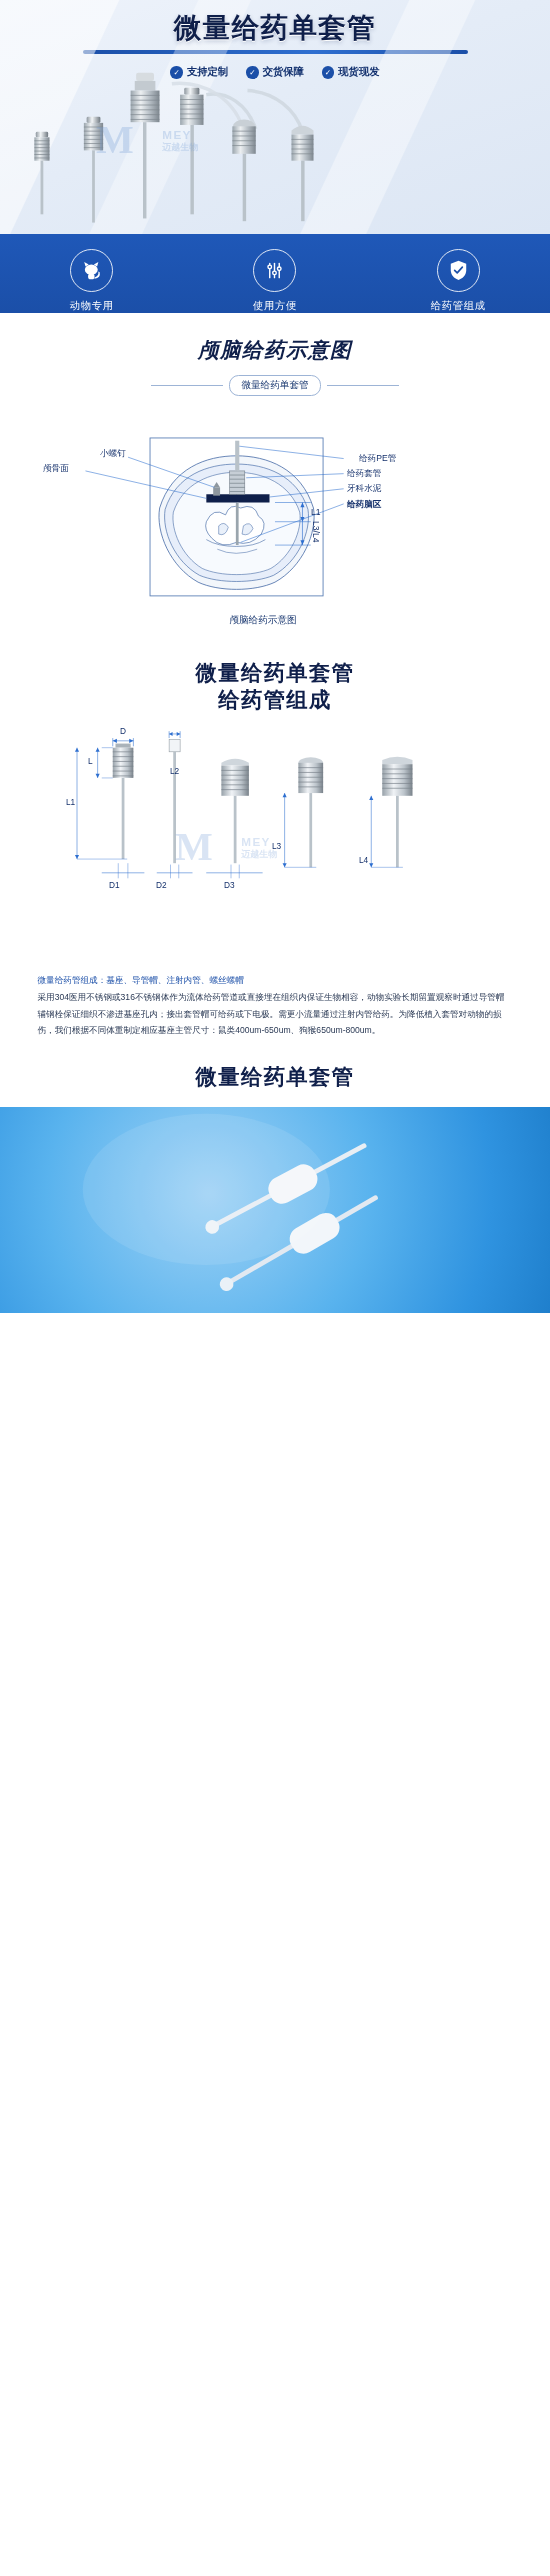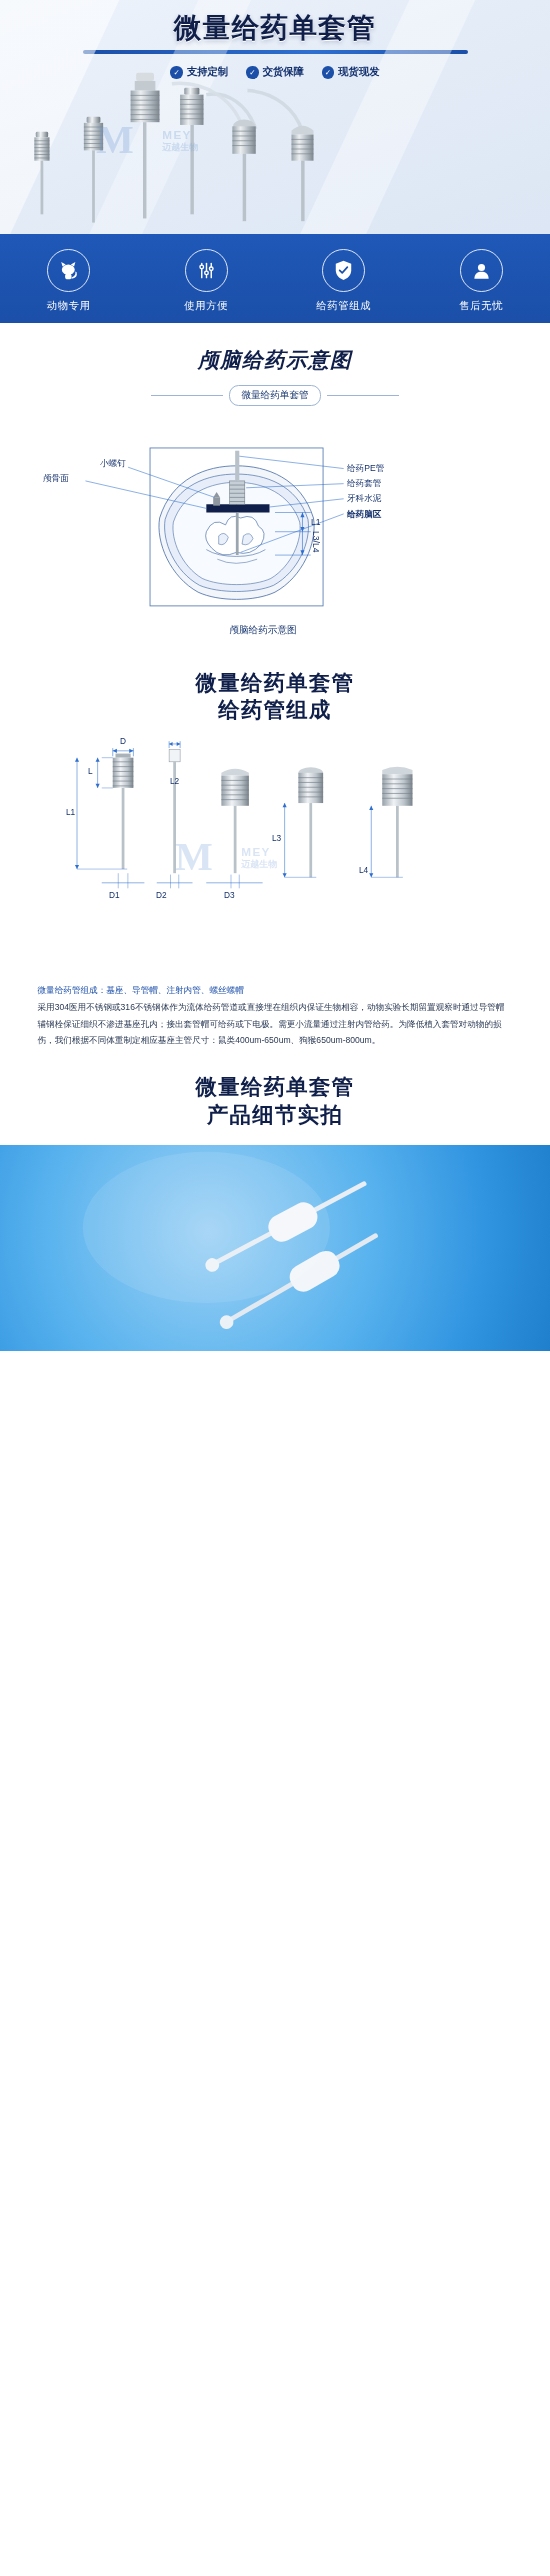--- a/index.html
+++ b/index.html
@@ -63,21 +63,21 @@
   }
   .wm-m {
     font-size: 40px; font-weight: bold; color: #7ba2d8;
     font-family: "Liberation Serif", serif; line-height: 1;
   }
   .wm-txt { color: #7ba2d8; font-size: 9px; line-height: 1.15; font-weight: bold; margin-left: 23px; }
 
   
   .features {
     background: linear-gradient(180deg,#1f58b8,#1b4fa8);
-    padding: 15px 0 10px;
+    padding: 15px 0 0;
     display: flex; justify-content: space-around;
   }
   .feature { width: 103px; text-align: center; color: #fff; }
   .feature .circle {
     width: 43px; height: 43px; border-radius: 50%;
     border: 1.4px solid rgba(255,255,255,.85);
     margin: 0 auto 6.9px;
     display: flex; align-items: center; justify-content: center;
   }
   .feature .f-label { font-size: 10.3px; letter-spacing: 0.7px; }
@@ -305,29 +305,20 @@
     <div class="feature">
       <div class="circle">
         <svg width="19" height="20.6" viewBox="0 0 28 32" fill="#fff">
           <path d="M14 1 L26 6 V16 C26 24 20 29 14 31 C8 29 2 24 2 16 V6 Z"></path>
           <path d="M8 16 l4 4 l8 -9" stroke="#1b4fa8" stroke-width="2.6" fill="none" stroke-linecap="round" stroke-linejoin="round"></path>
         </svg>
       </div>
       <div class="f-label">给药管组成</div>
     </div>
 
-    <div class="feature">
-      <div class="circle">
-        <svg width="19" height="19" viewBox="0 0 32 32" fill="#fff">
-          <circle cx="16" cy="11" r="6"></circle>
-          <path d="M4 30 C4 21 10 18 16 18 C22 18 28 21 28 30 Z"></path>
-        </svg>
-      </div>
-      <div class="f-label">售后无忧</div>
-    </div>
   </section>
 
   <h2 class="sec-title">颅脑给药示意图</h2>
   <div class="sec-sub">
     <span class="line"></span>
     <span class="pill">微量给药单套管</span>
     <span class="line"></span>
   </div>
 
   <div class="diagram1">
@@ -379,21 +370,21 @@
 
       <line x1="500" y1="78" x2="348" y2="60" stroke="#2e6fd0" stroke-width=".8"></line>
       <line x1="500" y1="100" x2="358" y2="106" stroke="#2e6fd0" stroke-width=".8"></line>
       <line x1="500" y1="122" x2="392" y2="134" stroke="#2e6fd0" stroke-width=".8"></line>
       <line x1="500" y1="144" x2="350" y2="200" stroke="#2e6fd0" stroke-width=".8"></line>
     </svg>
 
     <span class="lbl" style="left:100px; top:43px;">小螺钉</span>
     <span class="lbl" style="left:43px; top:58px;">颅骨面</span>
 
-    <span class="lbl" style="left:347px; top:48px;">给药PE管</span>
+    <span class="lbl" style="left:359px; top:48px;">给药PE管</span>
     <span class="lbl" style="left:347px; top:63px;">给药套管</span>
     <span class="lbl" style="left:347px; top:78px;text-align:center;">牙科水泥</span>
     <span class="lbl" style="left:347px; top:94px;font-weight:bold;">给药脑区</span>
 
     <span class="lbl" style="left:311px; top:102px;">L1</span>
     <span class="lbl" style="left:311px; top:116px; writing-mode:vertical-rl;">L3/L4</span>
 
     <div class="caption">颅脑给药示意图</div>
   </div>
 
@@ -509,21 +500,21 @@
         <polygon points="540,110 537,116 543,116" fill="#2e6fd0"></polygon>
           <polygon points="540,214 537,208 543,208" fill="#2e6fd0"></polygon>
         <line x1="540" y1="214" x2="586" y2="214" stroke="#2e6fd0" stroke-width=".6"></line>
       </g>
     </svg>
 
     <span class="dim" style="left:120px; top:5.5px;">D</span>
     <span class="dim" style="left:170px; top:0px;margin-top:46px;">L2</span>
     <span class="dim" style="left:88px; top:36px;">L</span>
     <span class="dim" style="left:66px; top:77px;">L1</span>
-    <span class="dim" style="left:272px; top:103px;">L3</span>
+    <span class="dim" style="left:272px; top:121px;">L3</span>
     <span class="dim" style="left:359px; top:103px;margin-top:32px;">L4</span>
     <span class="dim" style="left:109px; top:160px;">D1</span>
     <span class="dim" style="left:156px; top:160px;">D2</span>
     <span class="dim" style="left:224px; top:160px;">D3</span>
 
     <div class="wm2">
       <span class="wm-m">M</span>
       <span class="wm-txt">
         <span style="display:block;font-size:11.7px;letter-spacing:1.4px">MEY</span>
         <span style="display:block">迈越生物</span>
@@ -531,21 +522,20 @@
     </div>
   </div>
 
   <div class="spec">
     <div class="hl">微量给药管组成：基座、导管帽、注射内管、螺丝螺帽</div>
     <div>采用304医用不锈钢或316不锈钢体作为流体给药管道或直接埋在组织内保证生物相容，动物实验长期留置观察时通过导管帽辅钢栓保证细织不渗进基座孔内；接出套管帽可给药或下电极。需更小流量通过注射内管给药。为降低植入套管对动物的损伤，我们根据不同体重制定相应基座主管尺寸：鼠类400um-650um、狗猴650um-800um。</div>
   </div>
 
   <div class="title3">
     <div class="l1">微量给药单套管</div>
-    <div class="l2">产品细节实拍</div>
   </div>
 
   <div class="photo">
     <svg width="550" height="206" viewBox="0 0 800 300">
 
       <g transform="rotate(-28 420 120)">
         <rect x="300" y="112" width="250" height="7" rx="3" fill="#e8eef4"></rect>
         <rect x="392" y="96" width="74" height="40" rx="18" fill="#f4f7fa"></rect>
         <circle cx="296" cy="116" r="10" fill="#eef3f8"></circle>
       </g>

